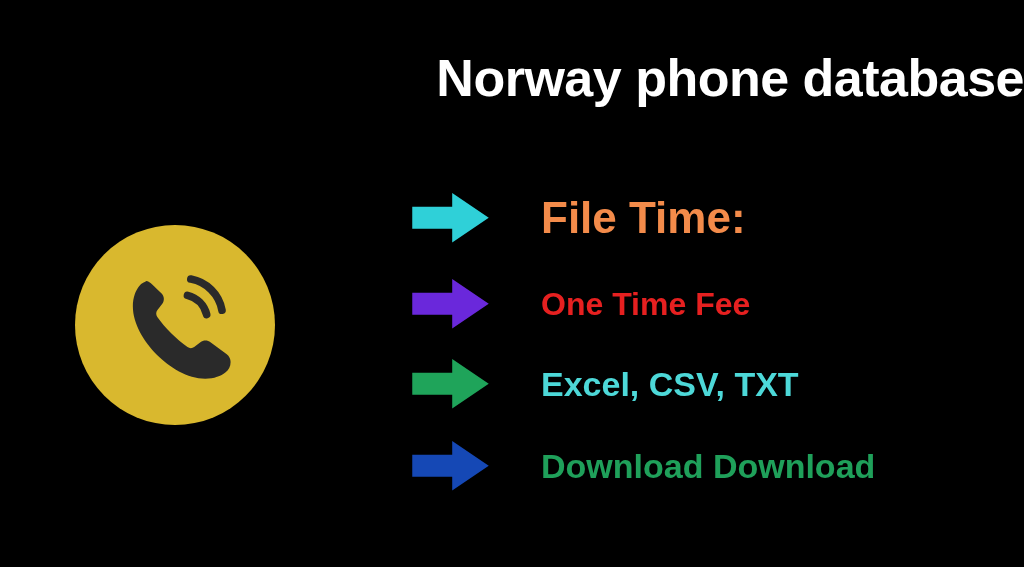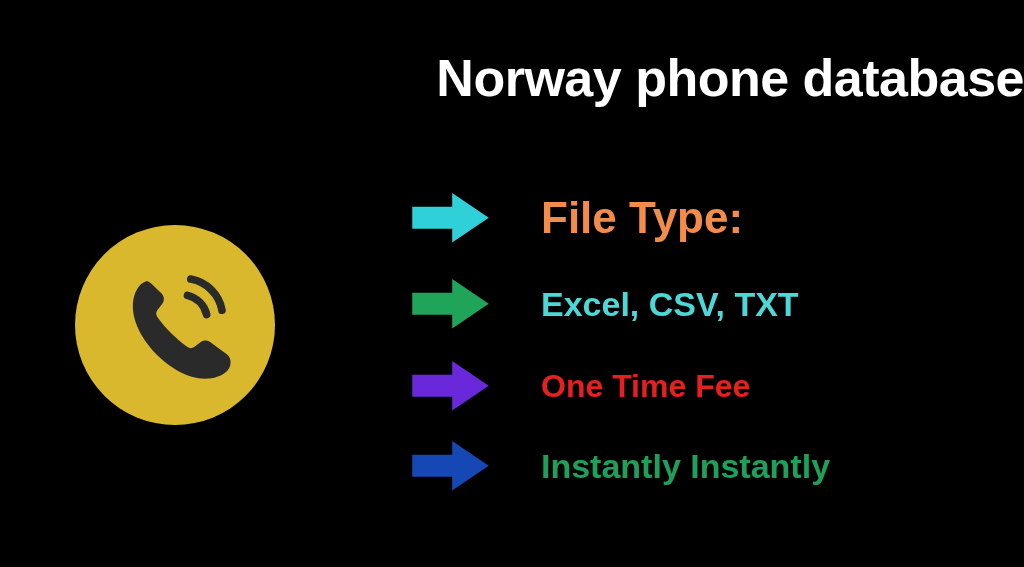--- a/index.html
+++ b/index.html
@@ -100,43 +100,43 @@
 </div>
 
 <div class="features">
 
   <div class="feature-row row-1">
     <span class="arrow">
       <svg viewBox="0 0 100 70">
         <polygon points="5,22 52,22 52,6 95,35 52,64 52,48 5,48" fill="#2fd0d8"></polygon>
       </svg>
     </span>
-    <span class="feature-text">File Type:</span>
+    <span class="feature-text">File Time:</span>
+  </div>
+
+  <div class="feature-row row-3">
+    <span class="arrow">
+      <svg viewBox="0 0 100 70">
+        <polygon points="5,22 52,22 52,6 95,35 52,64 52,48 5,48" fill="#6a28db"></polygon>
+      </svg>
+    </span>
+    <span class="feature-text">One Time Fee</span>
   </div>
 
   <div class="feature-row row-2">
     <span class="arrow">
       <svg viewBox="0 0 100 70">
         <polygon points="5,22 52,22 52,6 95,35 52,64 52,48 5,48" fill="#1fa45a"></polygon>
       </svg>
     </span>
     <span class="feature-text">Excel, CSV, TXT</span>
   </div>
 
-  <div class="feature-row row-3">
-    <span class="arrow">
-      <svg viewBox="0 0 100 70">
-        <polygon points="5,22 52,22 52,6 95,35 52,64 52,48 5,48" fill="#6a28db"></polygon>
-      </svg>
-    </span>
-    <span class="feature-text">One Time Fee</span>
-  </div>
-
   <div class="feature-row row-4">
     <span class="arrow">
       <svg viewBox="0 0 100 70">
         <polygon points="5,22 52,22 52,6 95,35 52,64 52,48 5,48" fill="#1548b5"></polygon>
       </svg>
     </span>
-    <span class="feature-text">Instantly Instantly</span>
+    <span class="feature-text">Download Download</span>
   </div>
 
 </div>
 
 </body></html>

